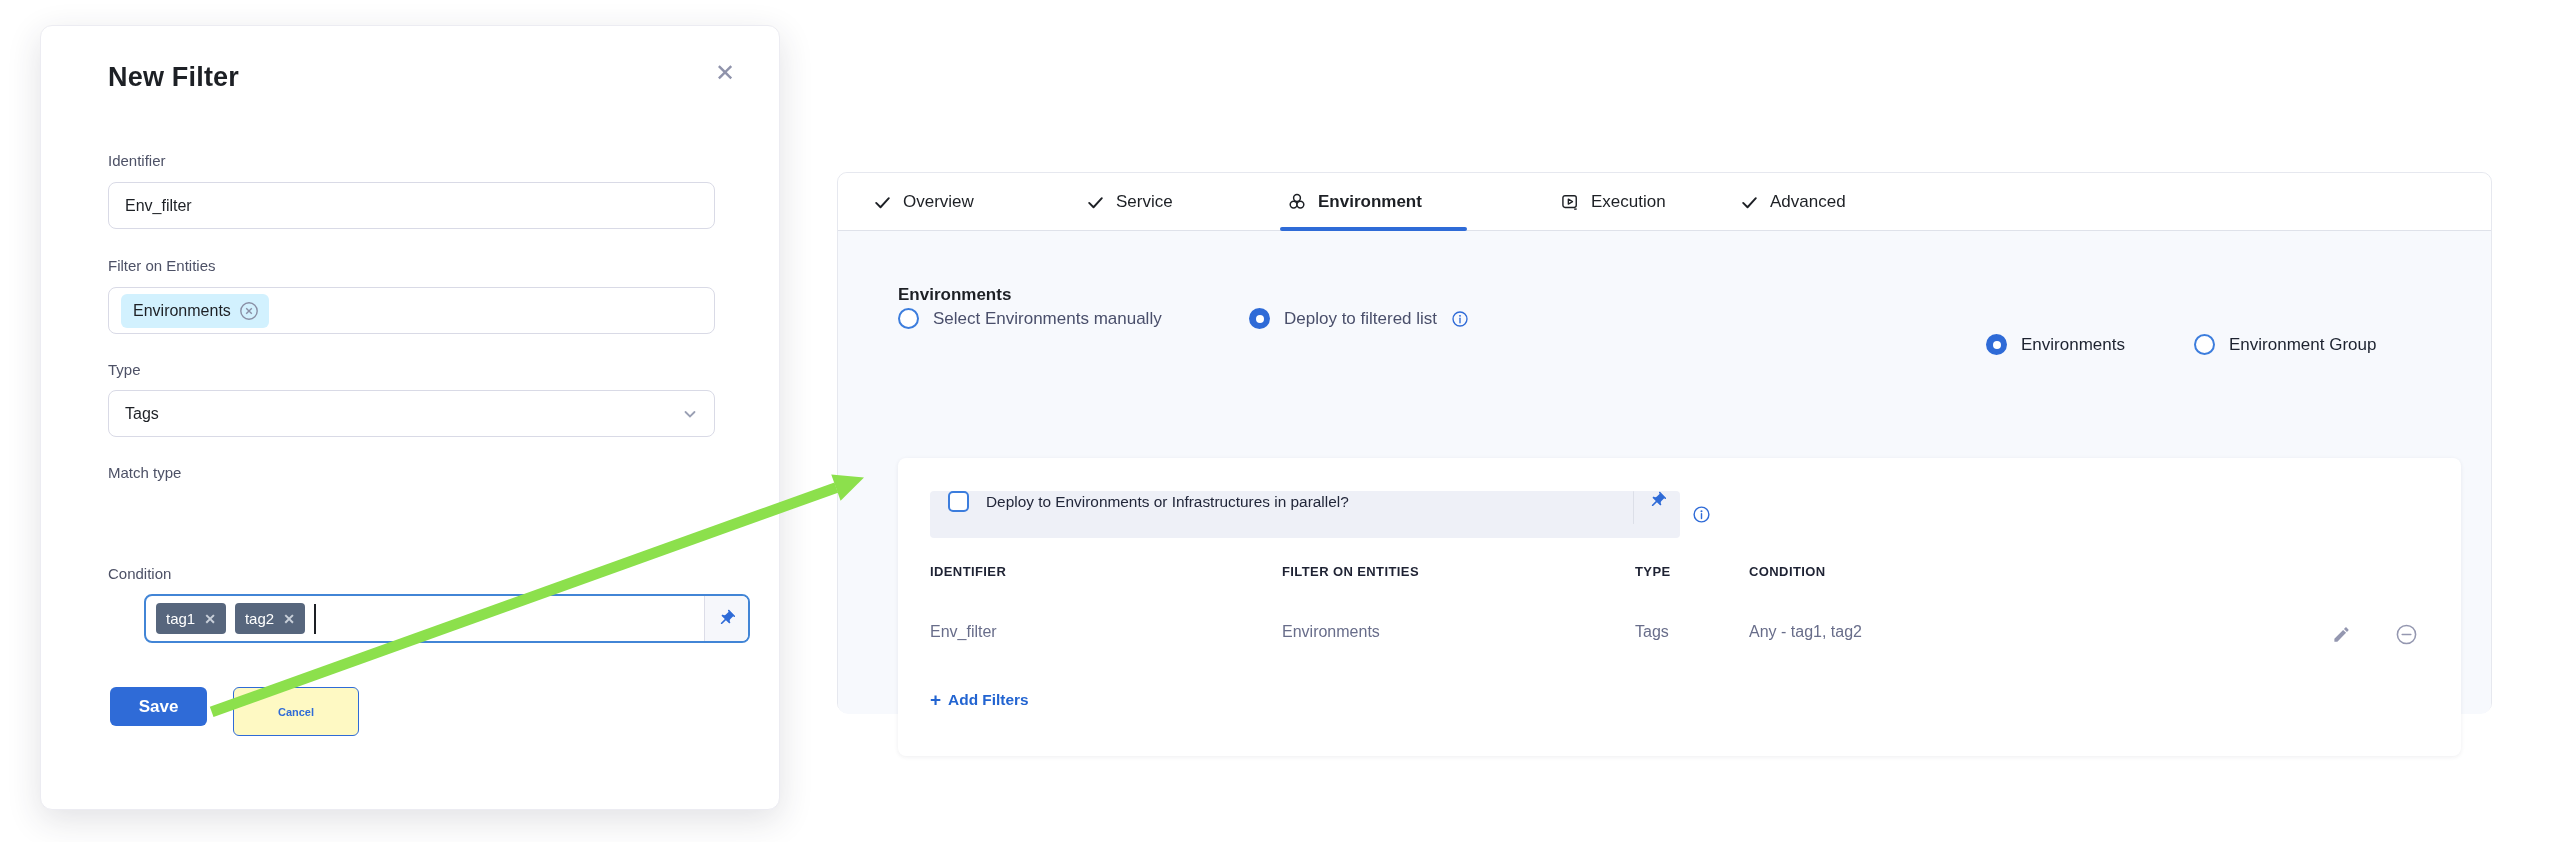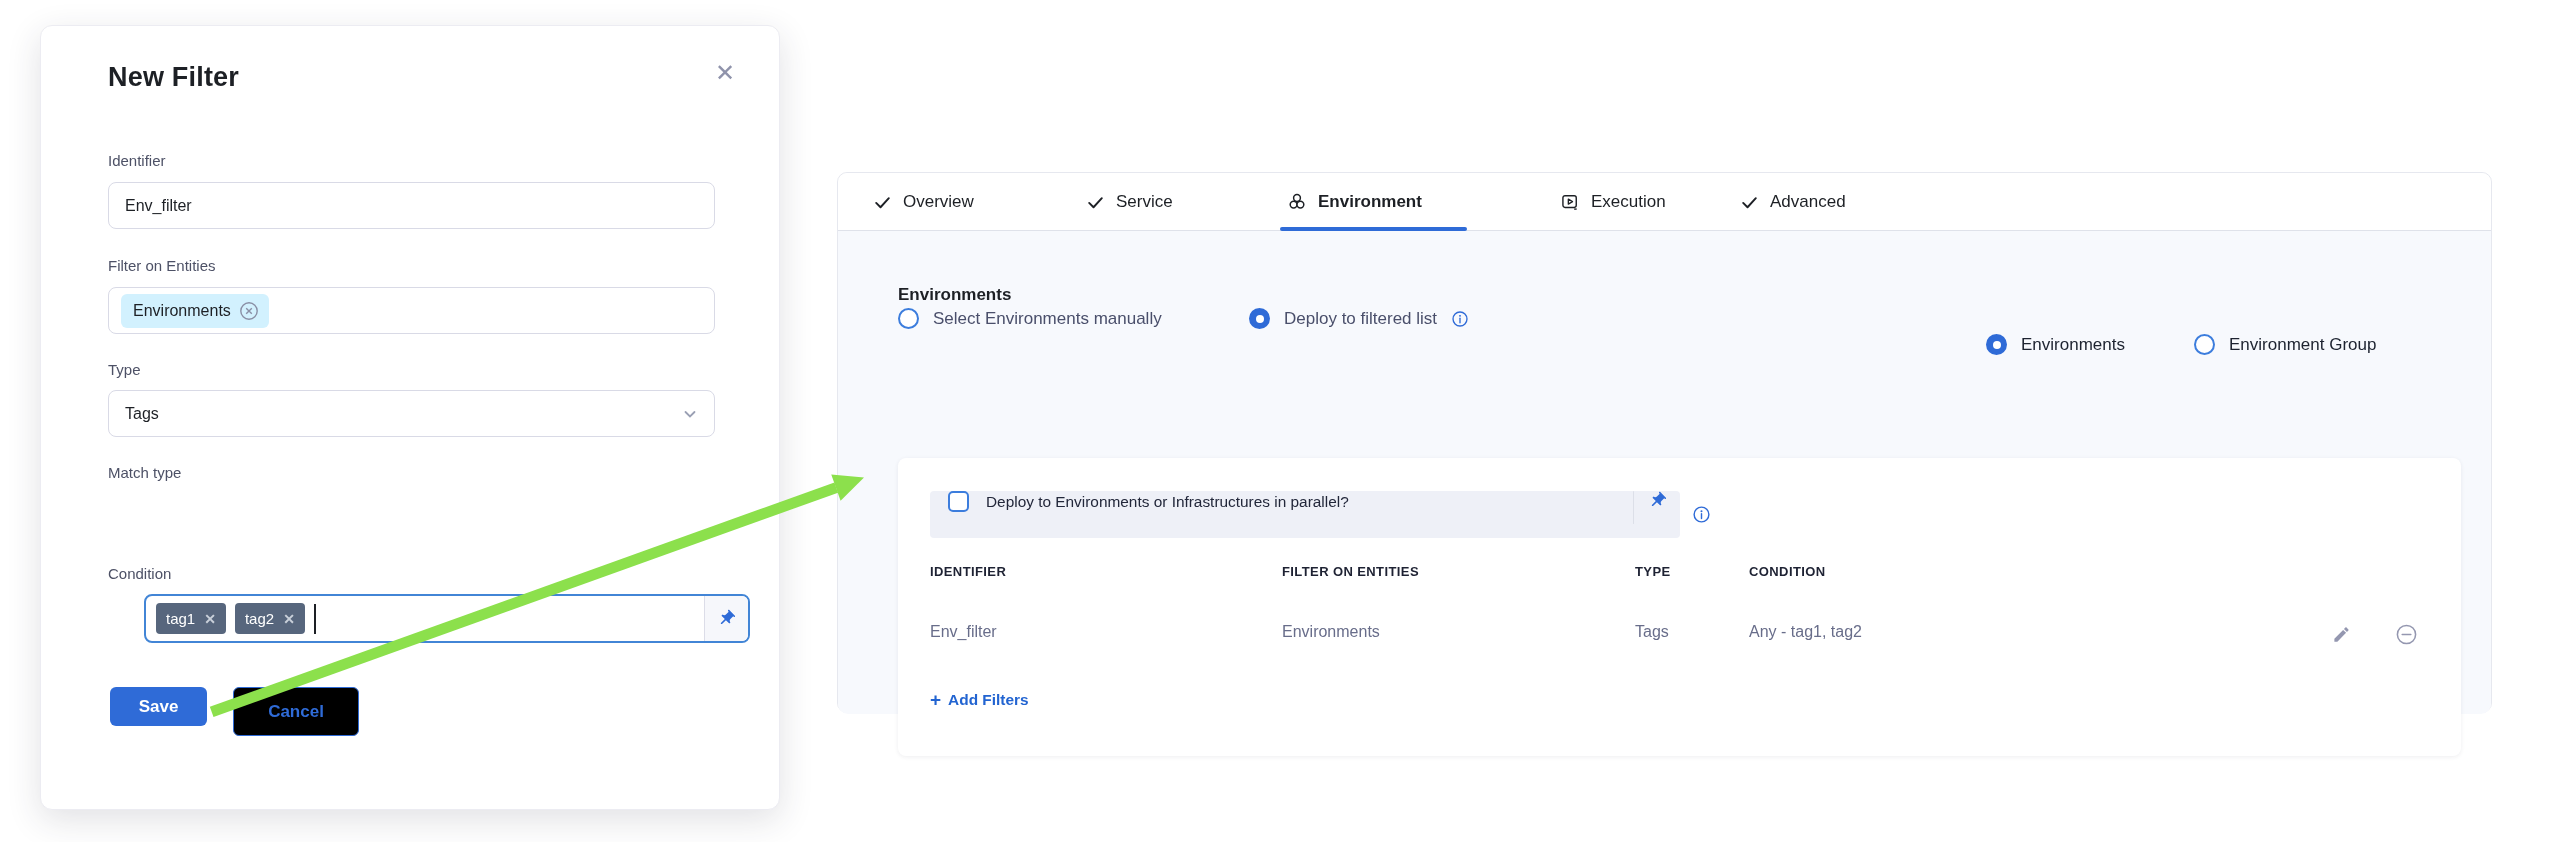--- a/index.html
+++ b/index.html
@@ -27,22 +27,22 @@
   .cond-wrap { position:absolute; left:67px; top:568px; width:606px; height:49px; border:2px solid #4285d6; border-radius:8px;
                display:flex; overflow:hidden; background:#fff;margin-left:36px; }
   .cond-main { flex:1; display:flex; align-items:center; padding:0 10px; gap:9px; }
   .cond-pin { width:44px; display:flex; align-items:center; justify-content:center; background:#f6f7fb; border-left:1px solid #dcdde8; cursor:pointer; }
   .tag-chip { display:inline-flex; align-items:center; gap:9px; background:#57667d; color:#ffffff;
               border-radius:4px; height:31px; padding:0 10px; font-size:15px; }
   .tag-x { color:#c9d0da; font-size:14px; font-weight:bold; cursor:pointer; line-height:1; }
   .caret { width:2px; height:30px; background:#1d2025; }
   .btn-save { position:absolute; left:69px; top:661px; width:97px; height:39px; background:#2f6bd7; color:#fff;
               border:none; border-radius:6px; font-size:17px; font-weight:bold; font-family:inherit; cursor:pointer; }
-  .btn-cancel { position:absolute; left:192px; top:661px; width:126px; height:49px; background:#000000; color:#2f6bd7;
-                border:1.5px solid #2f6bd7; border-radius:6px; font-size:17px; font-weight:bold; font-family:inherit; cursor:pointer; }
+  .btn-cancel { position:absolute; left:192px; top:661px; width:126px; height:49px; background:#fef9c3; color:#2f6bd7;
+                border:1.5px solid #2f6bd7; border-radius:6px; font-size:11px; font-weight:bold; font-family:inherit; cursor:pointer; }
 
   
   .panel { position:absolute; left:837px; top:172px; width:1655px; height:541px; background:#ffffff;
            border:1px solid #e6e8ef; border-radius:10px; z-index:1; }
   .tabbar { position:absolute; left:0; top:0; width:100%; height:58px; background:#fff;
             border-bottom:1px solid #dfe2ea; border-radius:10px 10px 0 0; }
   .tab { position:absolute; top:0; height:58px; display:flex; align-items:center; gap:11px;
          font-size:17px; color:#1d2025; cursor:pointer; }
   .tab.active { font-weight:bold; }
   .tab-underline { position:absolute; left:442px; bottom:-1px; width:187px; height:4px; background:#2f6bd7; border-radius:2px; }

